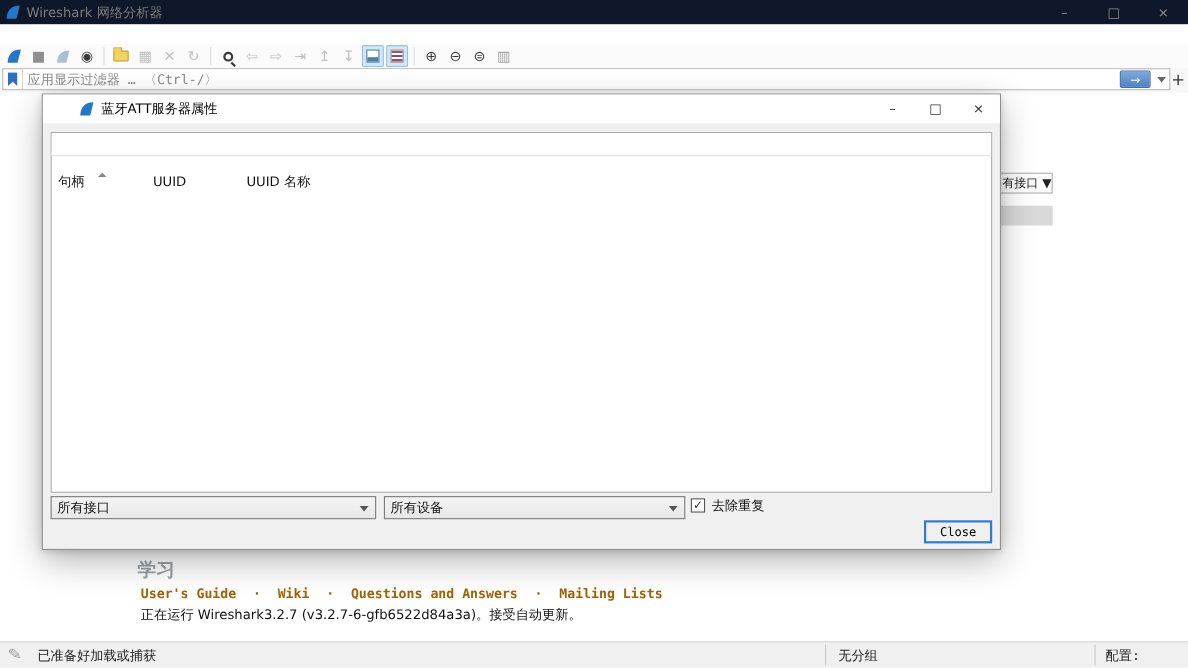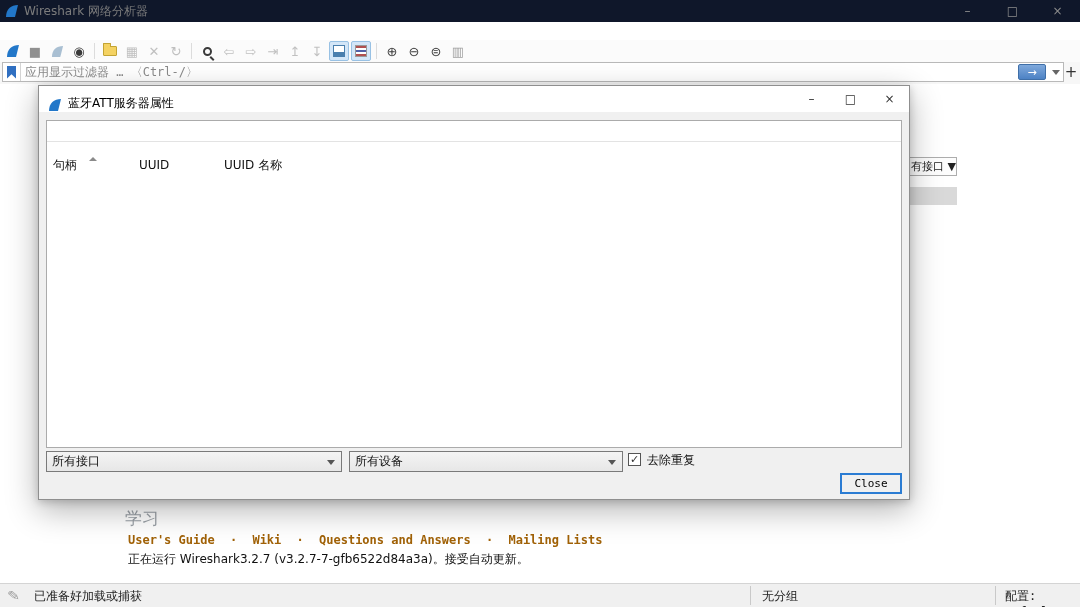--- a/index.html
+++ b/index.html
@@ -67,21 +67,21 @@
   .caret-box { width:14px; display:flex; justify-content:center; }
   .plus-btn { width:14px; height:20px; display:flex; align-items:center;
     justify-content:center; font-size:15px; color:#333; }
 
   
   #iface-btn { left:905px; top:157px; width:52px; height:19px;
     border:1px solid #adadad; background:#fdfdfd; font-size:11px; color:#222;
     display:flex; align-items:center; justify-content:flex-end;
     padding-left:2px; white-space:nowrap; overflow:hidden; }
   #iface-bar { left:868px; top:187px; width:89px; height:18px; background:#d9d9d9; }
-  #learn-heading { left:125px; top:507px; font-size:17px; font-weight:normal;
+  #learn-heading { left:125px; top:507px; font-size:17px; font-weight:bold;
     color:#9aa0a6; }
   #learn-links { left:128px; top:533px; font-size:12px; font-weight:bold;
     color:#a16207; font-family:"DejaVu Sans Mono",monospace; }
   #learn-links .sep { padding:0 8px; font-weight:bold; }
   #update-line { left:128px; top:551px; font-size:12px; color:#111; }
 
   
   #statusbar { left:0; top:583px; width:1080px; height:24px; background:#f0f0f0;
     border-top:1px solid #d4d4d4; }
   .expert-icon { position:absolute; left:8px; top:4px; color:#9a9a9a;
@@ -90,21 +90,21 @@
   .ssep { position:absolute; top:2px; width:1px; height:19px; background:#c9c9c9; }
   #status-packets { position:absolute; left:762px; top:4px; font-size:12px; color:#222; }
   #status-profile { position:absolute; left:1005px; top:4px; font-size:12px;
     color:#222; font-family:"DejaVu Sans Mono",monospace; }
 
   
   #dialog { left:38px; top:85px; width:872px; height:415px; background:#f0f0f0;
     border:1px solid #8f8f8f;
     box-shadow:0 10px 30px rgba(0,0,0,.30), 0 2px 8px rgba(0,0,0,.18); }
   #dlg-titlebar { position:absolute; left:0; top:0; width:100%; height:26px;
-    background:#fff; display:flex; align-items:flex-end; }
+    background:#fff; display:flex; align-items:center;padding-left:24px; }
   #dlg-titlebar .title { font-size:12px; color:#000; margin-left:6px; }
   #dlg-titlebar .fin { margin-left:9px; }
   .dlg-controls { position:absolute; right:0; top:0; display:flex; }
   .dlg-btn { width:39px; height:26px; display:flex; align-items:center;
     justify-content:center; font-size:12px; color:#333; }
   #dlg-table { position:absolute; left:7px; top:34px; width:856px; height:328px;
     background:#fff; border:1px solid #ababab; }
   #dlg-header { display:flex; height:21px; border-bottom:1px solid #e3e3e3;
     font-size:12px; color:#111; background:#fff; }
   .hcol { padding-left:6px; line-height:21px; border-right:1px solid #d8d8d8;
@@ -211,21 +211,21 @@
   <div id="learn-heading" class="abs">学习</div>
   <div id="learn-links" class="abs">
     <span>User's Guide</span>
     <span class="sep">·</span>
     <span>Wiki</span>
     <span class="sep">·</span>
     <span>Questions and Answers</span>
     <span class="sep">·</span>
     <span>Mailing Lists</span>
   </div>
-  <div id="update-line" class="abs">正在运行 Wireshark3.2.7 (v3.2.7-7-gfb6522d84a3a)。接受自动更新。</div>
+  <div id="update-line" class="abs">正在运行 Wireshark3.2.7 (v3.2.7-6-gfb6522d84a3a)。接受自动更新。</div>
 
   <div id="statusbar" class="abs">
     <span class="expert-icon">✎</span>
     <span id="status-ready">已准备好加载或捕获</span>
     <span class="ssep" style="left:750px"></span>
     <span id="status-packets">无分组</span>
     <span class="ssep" style="left:995px"></span>
     <span id="status-profile">配置: Default</span>
   </div>
 

